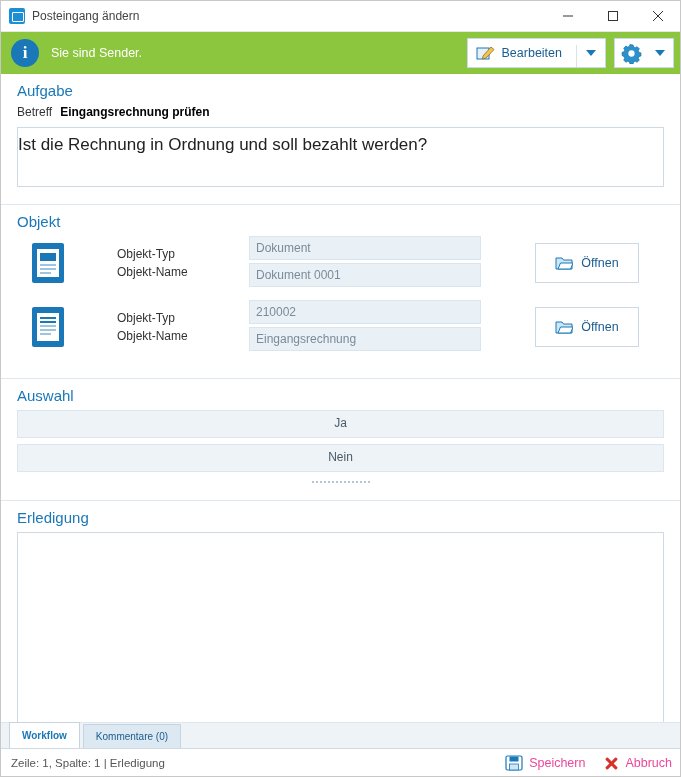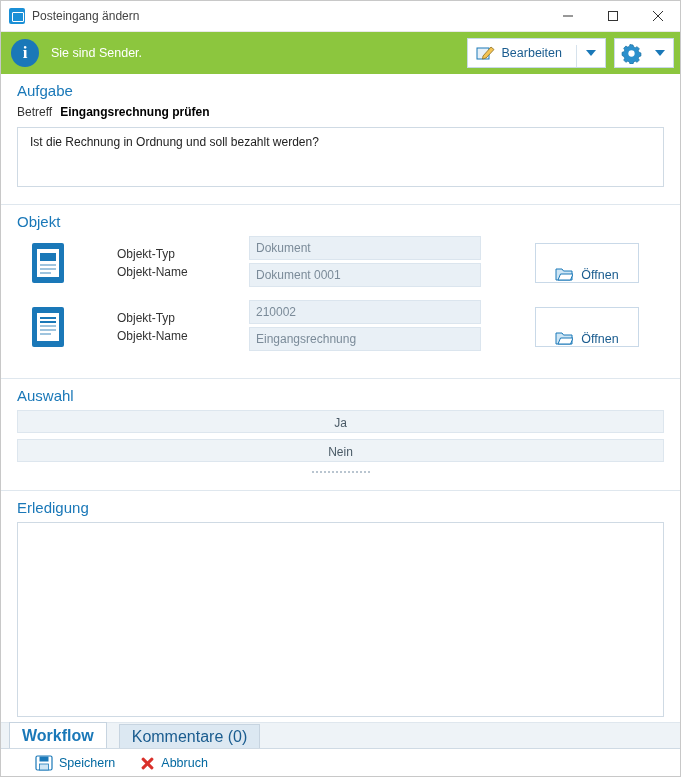--- a/index.html
+++ b/index.html
@@ -139,22 +139,22 @@
   .subject-row {
     display: flex; align-items: baseline;
     margin-bottom: 8px;
   }
   .subject-label { color: #333; font-size: 12px; margin-right: 8px; }
   .subject-value { color: #000; font-size: 12px; font-weight: bold; }
   .bigbox {
     width: 100%;
     border: 1px solid #cfdae4;
     background: #ffffff;
-    padding: 7px 12px;
-    font-size: 12px; color: #222;
+    padding: 7px 0;
+    font-size: 17px; color: #222;
     resize: none;
     font-family: "Liberation Sans", sans-serif;
   }
   .box-task { height: 60px; }
 
   
   .obj-row {
     display: flex; align-items: center;
     margin-bottom: 10px;
     gap: 36px;
@@ -182,29 +182,29 @@
     margin-bottom: 3px;
     font-family: "Liberation Sans", sans-serif;
     line-height: 16px;
   }
   .btn-open {
     margin-left: 18px;
     width: 104px; height: 40px;
     border: 1px solid #c9d9e8;
     background: #ffffff;
     color: #1a5c8f; font-size: 12.5px;
-    display: flex; align-items: flex-end; justify-content: center;
+    display: flex; align-items: center; justify-content: center;
     flex: none;
   }
   .btn-open .ico { width: 18px; height: 16px; margin-right: 8px; flex: none; }
 
   
   .choice-btn {
     display: block;
-    width: 100%; height: 23px;
+    width: 100%; height: 28px;
     background: #eef3f7;
     border: 1px solid #dde6ee;
     color: #4a5a66; font-size: 12px;
     margin-bottom: 6px;
     text-align: center; line-height: 25px;
     font-family: "Liberation Sans", sans-serif;
   }
   .grip {
     width: 100%; height: 10px;
     display: flex; align-items: center; justify-content: center;
@@ -225,24 +225,24 @@
     background: #eef3f7;
     display: flex; align-items: flex-end;
     padding-left: 8px;
     border-top: 1px solid #dfe7ee;
     flex: none;
   }
   .tab {
     height: 24px;
     padding: 4px 12px;
     display: flex; align-items: center;
-    font-size: 16px;
+    font-size: 10px;
     border: 1px solid #c7d4e0;
     border-bottom: none;
-    margin-right: 12px;
+    margin-right: 3px;
   }
   .tab.active {
     background: #ffffff;
     color: #1a78b8; font-weight: bold;
     height: 26px;
   }
   .tab.inactive {
     background: #dce8f2;
     color: #1a5c8f;
   }
@@ -255,22 +255,22 @@
     display: flex; align-items: center;
     padding: 0 8px 0 10px;
     flex: none;
   }
   .statusbar .st-text {
     color: #555; font-size: 11.5px;
     flex: 1 1 auto;
   }
   .st-action {
     display: flex; align-items: center;
-    margin-left: 24px;
-    color: #0369a1; font-size: 12.5px;
+    margin-left: 18px;
+    color: #ec4899; font-size: 12.5px;
   }
   .st-action .ico { width: 18px; height: 16px; margin-right: 6px; flex: none; }
   .st-action .x {
     width: 16px; height: 16px; margin-right: 6px;
     position: relative; flex: none;
   }
   .st-action .x:before, .st-action .x:after {
     content: ""; position: absolute; left: 1px; top: 7px;
     width: 15px; height: 3px; background: #d9302a; border-radius: 1px;
   }
@@ -428,20 +428,21 @@
     </div>
 
   </div>
 
   <div class="tabbar">
     <div class="tab active">Workflow</div>
     <div class="tab inactive">Kommentare (0)</div>
   </div>
 
   <div class="statusbar">
+    <div class="st-text">Zeile: 1,  Spalte: 1 | Erledigung</div>
     <div class="st-action">
       <span class="ico">
         <svg width="18" height="16" viewBox="0 0 18 16">
           <rect x="1" y="1" width="16" height="14" rx="1.5" fill="#ffffff" stroke="#1a78b8" stroke-width="1.2"></rect>
           <rect x="4.5" y="1.5" width="9" height="5" fill="#1a78b8"></rect>
           <rect x="4.5" y="9" width="9" height="6" fill="#cfe6f5" stroke="#1a78b8" stroke-width="0.8"></rect>
         </svg>
       </span>
       <span>Speichern</span>
     </div>

